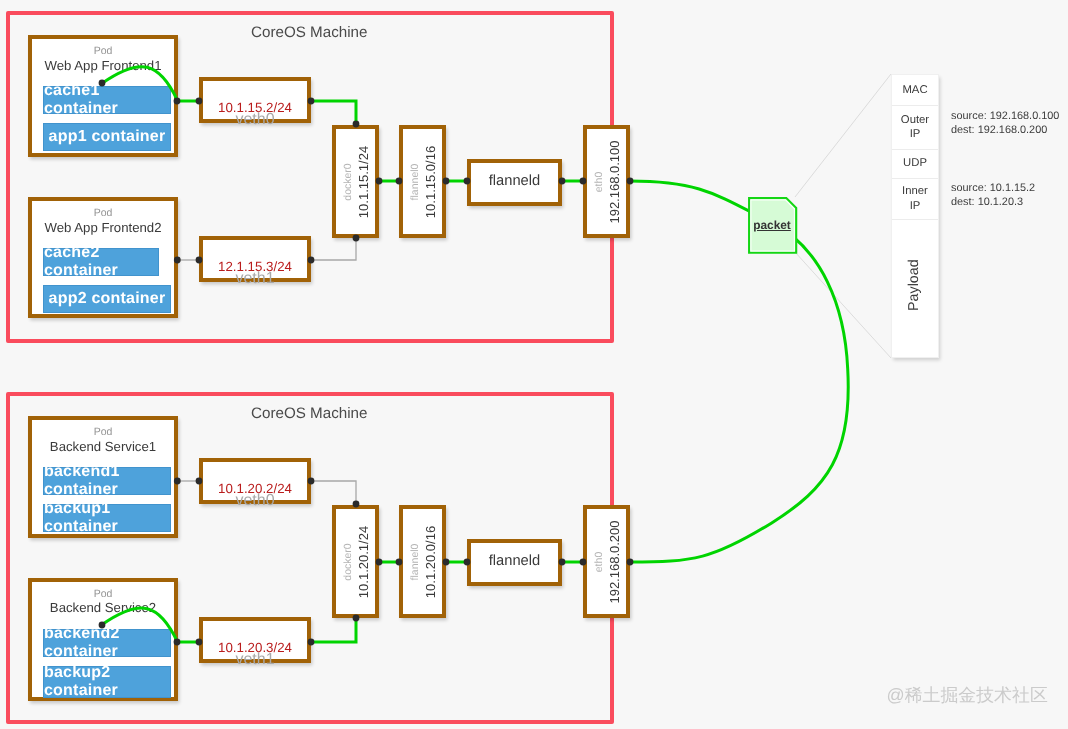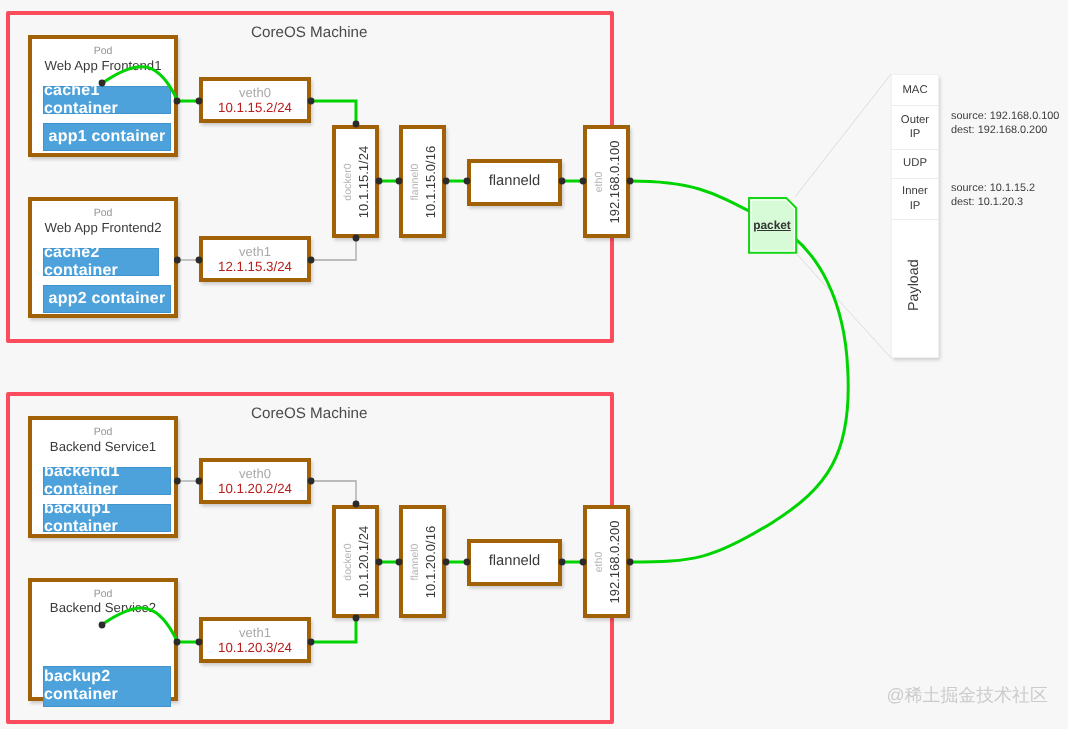--- a/index.html
+++ b/index.html
@@ -20,21 +20,21 @@
         box-shadow:1.5px 2.5px 3.5px rgba(0,0,0,0.20);}
 
   
   .pod-kind{position:absolute;left:0;right:0;text-align:center;color:#949494;font-size:10.5px;line-height:1;}
   .pod-name{position:absolute;left:0;right:0;text-align:center;color:#3a3a3a;font-size:13.2px;}
   .container-box{position:absolute;background:#4ea2db;color:#fff;font-size:16px;
        display:flex;align-items:center;justify-content:center;font-weight:700;
        border:1px solid #4193cd;box-sizing:border-box;letter-spacing:0.22px;}
 
   
-  .iface-name{position:absolute;left:0;right:0;text-align:center;color:#a9a9a9;font-size:13px;line-height:1;}
+  .iface-name{position:absolute;left:0;right:0;text-align:center;color:#a9a9a9;font-size:16px;line-height:1;margin-top:26px;}
   .iface-addr{position:absolute;left:0;right:0;text-align:center;color:#b91c1c;font-size:13.3px;line-height:1;}
 
   
   .vnode{overflow:visible;}
   
   .vrot{position:absolute;top:50%;white-space:nowrap;
         transform:translate(-50%,-50%) rotate(-90deg);text-align:center;line-height:1;}
   .vname{color:#b4b4b4;font-size:10.5px;}
   .vaddr{color:#3a3a3a;font-size:13px;}
 
@@ -111,21 +111,22 @@
   <div class="abs node" style="left:28px;top:416px;width:150px;height:122px;">
     <div class="pod-kind" style="top:7.4px;">Pod</div>
     <div class="pod-name" style="top:18.7px;">Backend Service1</div>
     <div class="container-box" style="left:11px;top:47px;width:128px;height:28px;">backend1 container</div>
     <div class="container-box" style="left:11px;top:84px;width:128px;height:28px;">backup1 container</div>
   </div>
 
   <div class="abs node" style="left:28px;top:577.8px;width:150px;height:123px;">
     <div class="pod-kind" style="top:7.4px;">Pod</div>
     <div class="pod-name" style="top:18.7px;">Backend Service2</div>
-    <div class="container-box" style="left:11px;top:84px;width:128px;height:41px;">backup2 container</div>
+    <div class="container-box" style="left:11px;top:47px;width:128px;height:28px;">backend2 container</div>
+    <div class="container-box" style="left:11px;top:84px;width:128px;height:32px;">backup2 container</div>
   </div>
 
   <div class="abs node" style="left:199px;top:458px;width:112px;height:46px;">
     <div class="iface-name" style="top:5.3px;">veth0</div>
     <div class="iface-addr" style="top:19.5px;">10.1.20.2/24</div>
   </div>
 
   <div class="abs node" style="left:199px;top:617px;width:112px;height:46px;">
     <div class="iface-name" style="top:5.3px;">veth1</div>
     <div class="iface-addr" style="top:19.5px;">10.1.20.3/24</div>

